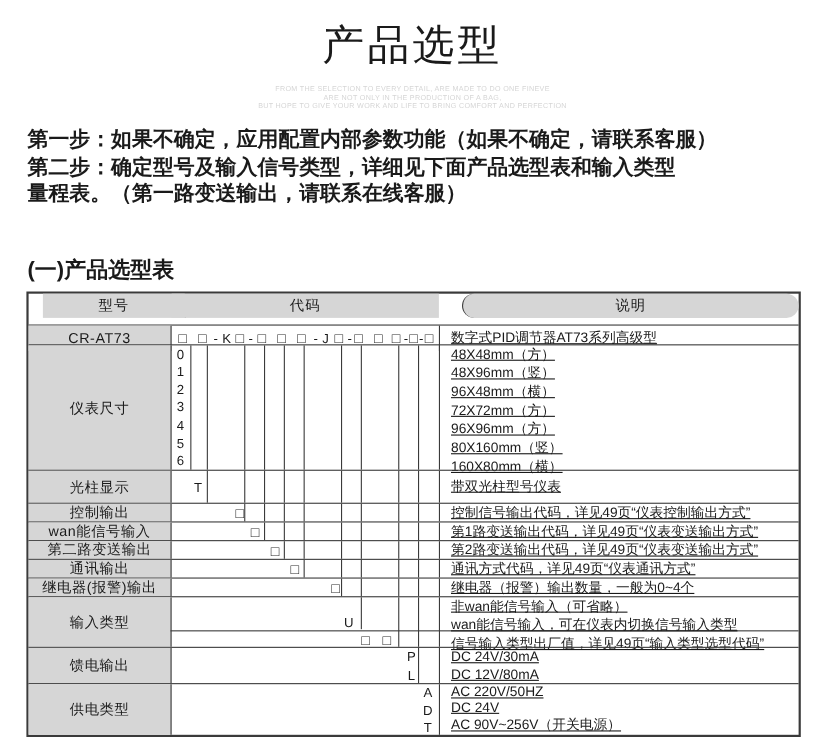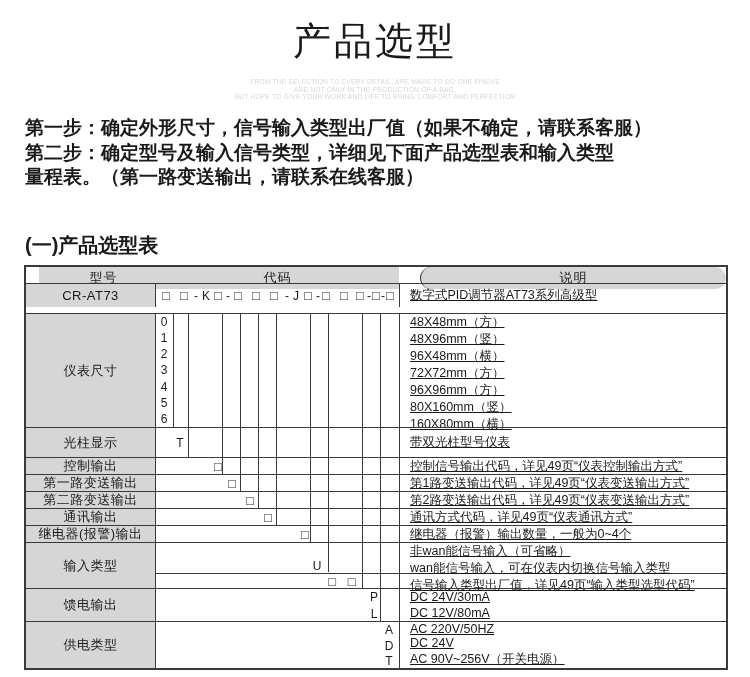--- a/index.html
+++ b/index.html
@@ -33,36 +33,36 @@
 
 <div class="abs" id="title">产品选型</div>
 
 <div class="abs" id="watermark">
   <div>FROM THE SELECTION TO EVERY DETAIL, ARE MADE TO DO ONE FINEVE</div>
   <div>ARE NOT ONLY IN THE PRODUCTION OF A BAG,</div>
   <div>BUT HOPE TO GIVE YOUR WORK AND LIFE TO BRING COMFORT AND PERFECTION</div>
 </div>
 
 <div class="abs" id="intro">
-  <div>第一步：确定外形尺寸，信号输入类型出厂值（如果不确定，请联系客服）</div>
+  <div>第一步：如果不确定，应用配置内部参数功能（如果不确定，请联系客服）</div>
   <div>第二步：确定型号及输入信号类型，详细见下面产品选型表和输入类型</div>
   <div>量程表。（第一路变送输出，请联系在线客服）</div>
 </div>
 
 <div class="abs" id="sectionHeading">(一)产品选型表</div>
 
 <div class="abs" id="tbl">
 
   <div class="band" style="top:0;height:22px;border-top:none;">
     <div class="hc" style="left:0;width:129px;border-right:1px solid #3a3a3a;margin-left:13px;">型号</div>
     <div class="hc" style="left:130px;width:243px;">代码</div>
     <div class="hc" style="left:394px;right:0;border-left:1px solid #3a3a3a;border-radius:11px;">说明</div>
   </div>
 
-  <div class="band" style="top:16px;height:24px;">
+  <div class="band" style="top:28px;height:24px;">
     <div class="lab">CR-AT73</div>
     <span class="tok box" style="left:133px;">□</span>
     <span class="tok box" style="left:151px;">□</span>
     <span class="tok" style="left:163px;">-</span>
     <span class="tok" style="left:173px;">K</span>
     <span class="tok box" style="left:185px;">□</span>
     <span class="tok" style="left:195px;">-</span>
     <span class="tok box" style="left:205px;">□</span>
     <span class="tok box" style="left:223px;">□</span>
     <span class="tok box" style="left:241px;">□</span>
@@ -141,21 +141,21 @@
     <div class="vl" style="left:284px;"></div>
     <div class="vl" style="left:302px;"></div>
     <div class="vl" style="left:336px;"></div>
     <div class="vl" style="left:354px;"></div>
     <div class="desc">
         <div>控制信号输出代码，详见49页“仪表控制输出方式”</div>
       </div>
   </div>
 
   <div class="band" style="top:207px;height:17px;">
-    <div class="lab">第一路变送输出</div>
+    <div class="lab">wan能信号输入</div>
     <span class="mk box" style="left:196px;width:20px;top:0;bottom:0;">□</span>
     <div class="vl" style="left:214px;"></div>
     <div class="vl" style="left:232px;"></div>
     <div class="vl" style="left:250px;"></div>
     <div class="vl" style="left:284px;"></div>
     <div class="vl" style="left:302px;"></div>
     <div class="vl" style="left:336px;"></div>
     <div class="vl" style="left:354px;"></div>
     <div class="desc">
         <div>第1路变送输出代码，详见49页“仪表变送输出方式”</div>

